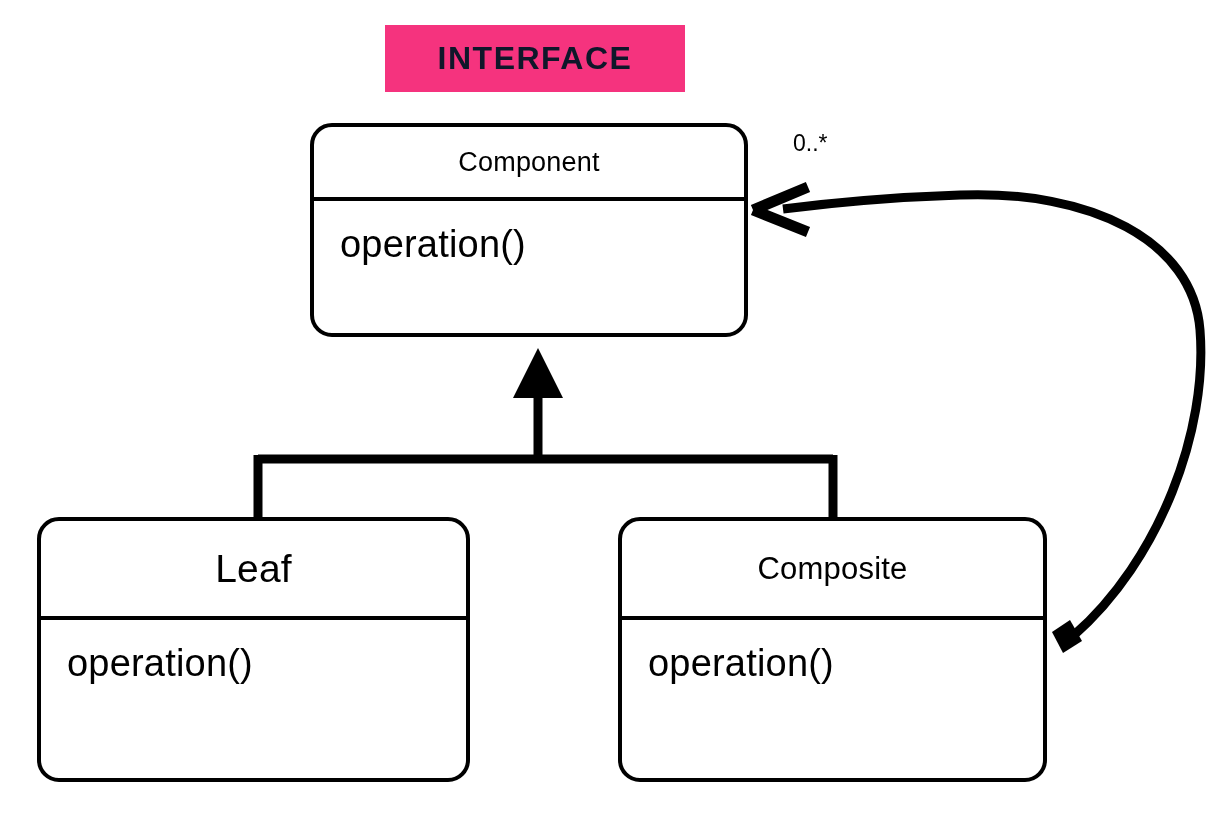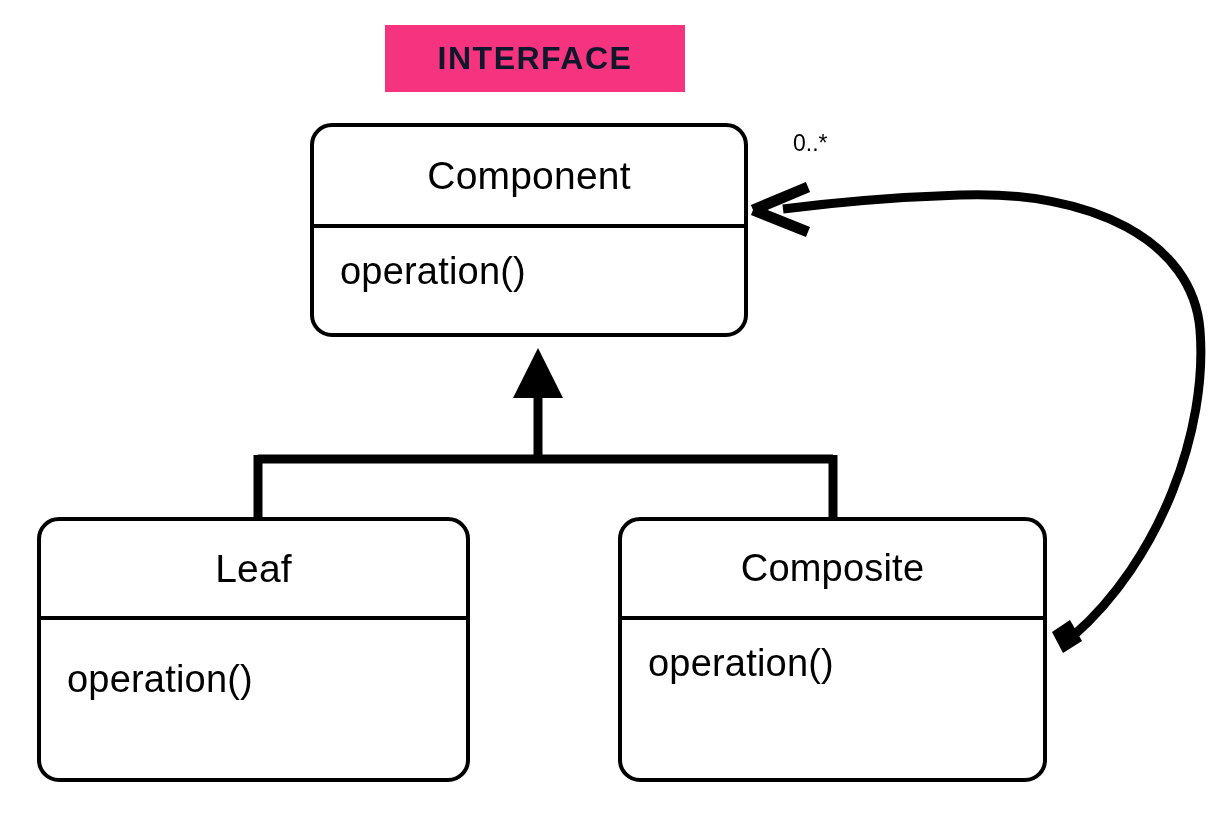--- a/index.html
+++ b/index.html
@@ -68,29 +68,29 @@
     color: #000000;
   }
   .uml-class .member {
     display: block;
     font-weight: 400;
     letter-spacing: 0.2px;
   }
 
   
   #class-component { left: 310px; top: 123px; width: 438px; height: 214px; }
-  #class-component .class-title { height: 101px; font-size: 39px; }
+  #class-component .class-title { height: 74px; font-size: 27px; }
   #class-component .class-members .member { font-size: 38px; }
 
-  #class-leaf { left: 37px; top: 517px; width: 433px; height: 265px; gap: 16px; }
+  #class-leaf { left: 37px; top: 517px; width: 433px; height: 265px; }
   #class-leaf .class-title { height: 99px; font-size: 39px; }
   #class-leaf .class-members .member { font-size: 38px; }
 
   #class-composite { left: 618px; top: 517px; width: 429px; height: 265px; }
-  #class-composite .class-title { height: 99px; font-size: 38px; }
+  #class-composite .class-title { height: 99px; font-size: 31px; }
   #class-composite .class-members .member { font-size: 38px; }
 
   
   .edge-label {
     position: absolute;
     color: #000000;
     font-size: 23px;
     white-space: nowrap;
   }
 </style>

